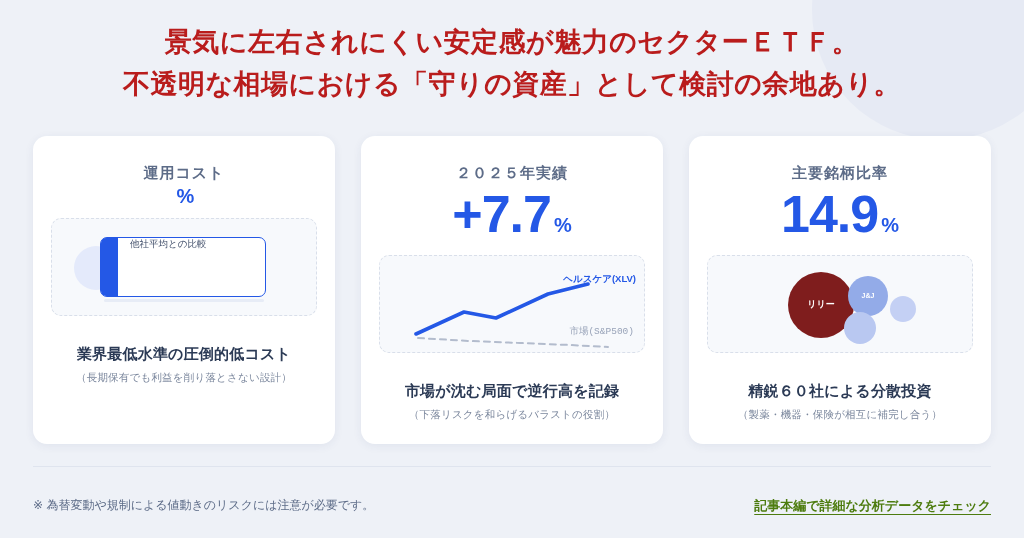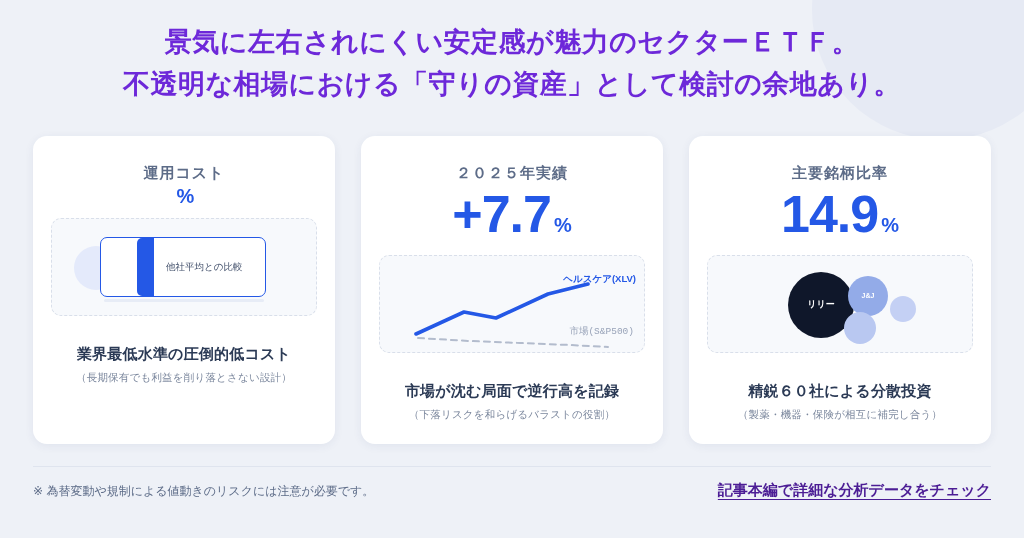--- a/index.html
+++ b/index.html
@@ -24,21 +24,21 @@
     z-index:0;
   }
 
   
   .headline{
     position:absolute;top:22px;left:0;right:0;
     text-align:center;z-index:2;
   }
   .headline .line{
     font-size:27px;font-weight:bold;letter-spacing:0.5px;
-    color:#6d28d9;line-height:1.55;white-space:nowrap;
+    color:#b91c1c;line-height:1.55;white-space:nowrap;
   }
 
   
   .cards{
     position:absolute;top:136px;left:33px;
     width:958px;
     display:flex;justify-content:space-between;z-index:2;
   }
   .card{
     width:302px;height:308px;
@@ -81,21 +81,21 @@
     position:absolute;width:44px;height:44px;border-radius:50%;
     background:#e4eafb;left:22px;top:27px;
   }
   .bar-wrap{
     position:absolute;left:48px;top:18px;
     width:166px;height:60px;
     border:1.5px solid #2458e6;
     border-radius:7px;
     background:#ffffff;
     box-sizing:border-box;
-    display:flex;align-items:center;padding-left:36px;
+    display:flex;align-items:flex-start;
   }
   .bar-fill{
     width:17px;height:100%;
     background:#2458e6;
     border-radius:5px 0 0 5px;
     flex:0 0 auto;
   }
   .bar-text{
     font-size:9.5px;color:#3c4a66;
     margin-left:12px;white-space:nowrap;
@@ -115,21 +115,21 @@
     position:absolute;font-size:9.5px;
     color:#98a3b8;right:10px;bottom:14px;white-space:nowrap;font-family:Liberation Mono, monospace;
   }
 
   
   .bubbles{position:absolute;inset:0;}
   .bubble{
     position:absolute;border-radius:50%;
     display:flex;align-items:center;justify-content:center;
   }
-  .b1{width:66px;height:66px;background:#0f172a;left:80px;top:16px;}
+  .b1{width:66px;height:66px;background:#7f1d1d;left:80px;top:16px;}
   .b2{width:40px;height:40px;background:#93abe8;left:140px;top:20px;}
   .b3{width:32px;height:32px;background:#b9c8f1;left:136px;top:56px;}
   .b4{width:26px;height:26px;background:#c4d0f4;left:182px;top:40px;}
   .b-label{
     font-size:9px;font-weight:bold;color:#ffffff;white-space:nowrap;
   }
   .b-label.small{font-size:7px;}
 
   
   .caption{
@@ -141,26 +141,26 @@
   .caption-sub{
     margin-top:7px;font-size:10.5px;color:#7b879d;letter-spacing:0.2px;
   }
 
   
   .divider{
     position:absolute;left:33px;right:33px;top:466px;height:1px;
     background:#dfe4ee;z-index:2;
   }
   .footer{
-    position:absolute;left:33px;right:33px;top:481px;
-    display:flex;align-items:flex-end;justify-content:space-between;z-index:2;
+    position:absolute;left:33px;right:33px;top:497px;
+    display:flex;align-items:flex-start;justify-content:space-between;z-index:2;
   }
   .footnote{font-size:12px;color:#5d6c88;}
   .footlink{
-    font-size:15px;font-weight:bold;color:#4c1d95;
+    font-size:13px;font-weight:bold;color:#4d7c0f;
     text-decoration:underline;text-underline-offset:4px;cursor:pointer;
   }
 </style>
 </head>
 <body>
 
 <div class="stage">
 
   <div class="deco-circle"></div>
 

